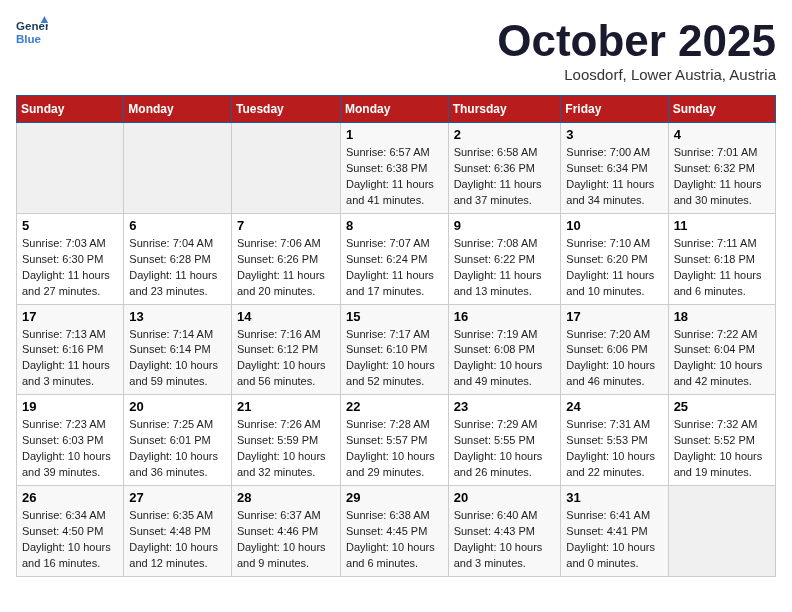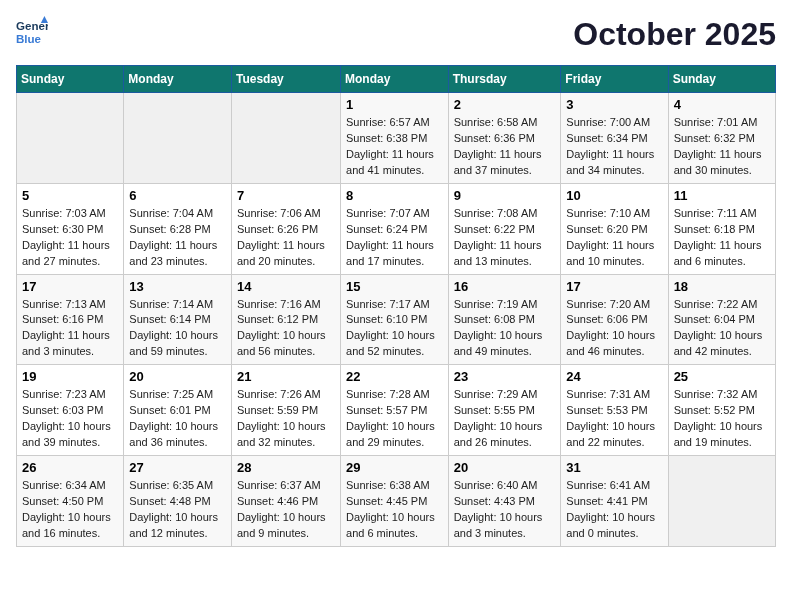--- a/index.html
+++ b/index.html
@@ -22,35 +22,35 @@
     }
     .logo-icon {
       width: 32px;
       height: 32px;
       margin-right: 4px;
     }
     .title-block {
       text-align: right;
     }
     .month-title {
-      font-size: 32px;
+      font-size: 44px;
       font-weight: bold;
       color: #1a1a2e;
     }
     .location {
       font-size: 15px;
       color: #333;
     }
     table {
       width: 100%;
       border-collapse: collapse;
       font-size: 11px;
     }
     thead tr {
-      background-color: #0f766e;
+      background-color: #b91c1c;
       color: #fff;
     }
     thead th {
       padding: 6px 4px;
       text-align: left;
       font-weight: bold;
       font-size: 12px;
       border: 1px solid #1a5a9e;
     }
     tbody tr {
@@ -87,20 +87,21 @@
 <div class="header">
   <div class="logo">
     <svg class="logo-icon" viewBox="0 0 36 36">
       <text x="0" y="16" font-size="13" font-weight="bold" fill="#1a3a5c">General</text>
       <text x="0" y="30" font-size="13" font-weight="bold" fill="#3a7bd5">Blue</text>
       <polygon points="28,8 36,8 32,0" fill="#3a7bd5"></polygon>
     </svg>
   </div>
   <div class="title-block">
     <div class="month-title">October 2025</div>
+    <div class="location">Loosdorf, Lower Austria, Austria</div>
   </div>
 </div>
 
 <table>
   <thead>
     <tr>
     <th>Sunday</th>
         <th>Monday</th>
         <th>Tuesday</th>
         <th>Monday</th>

